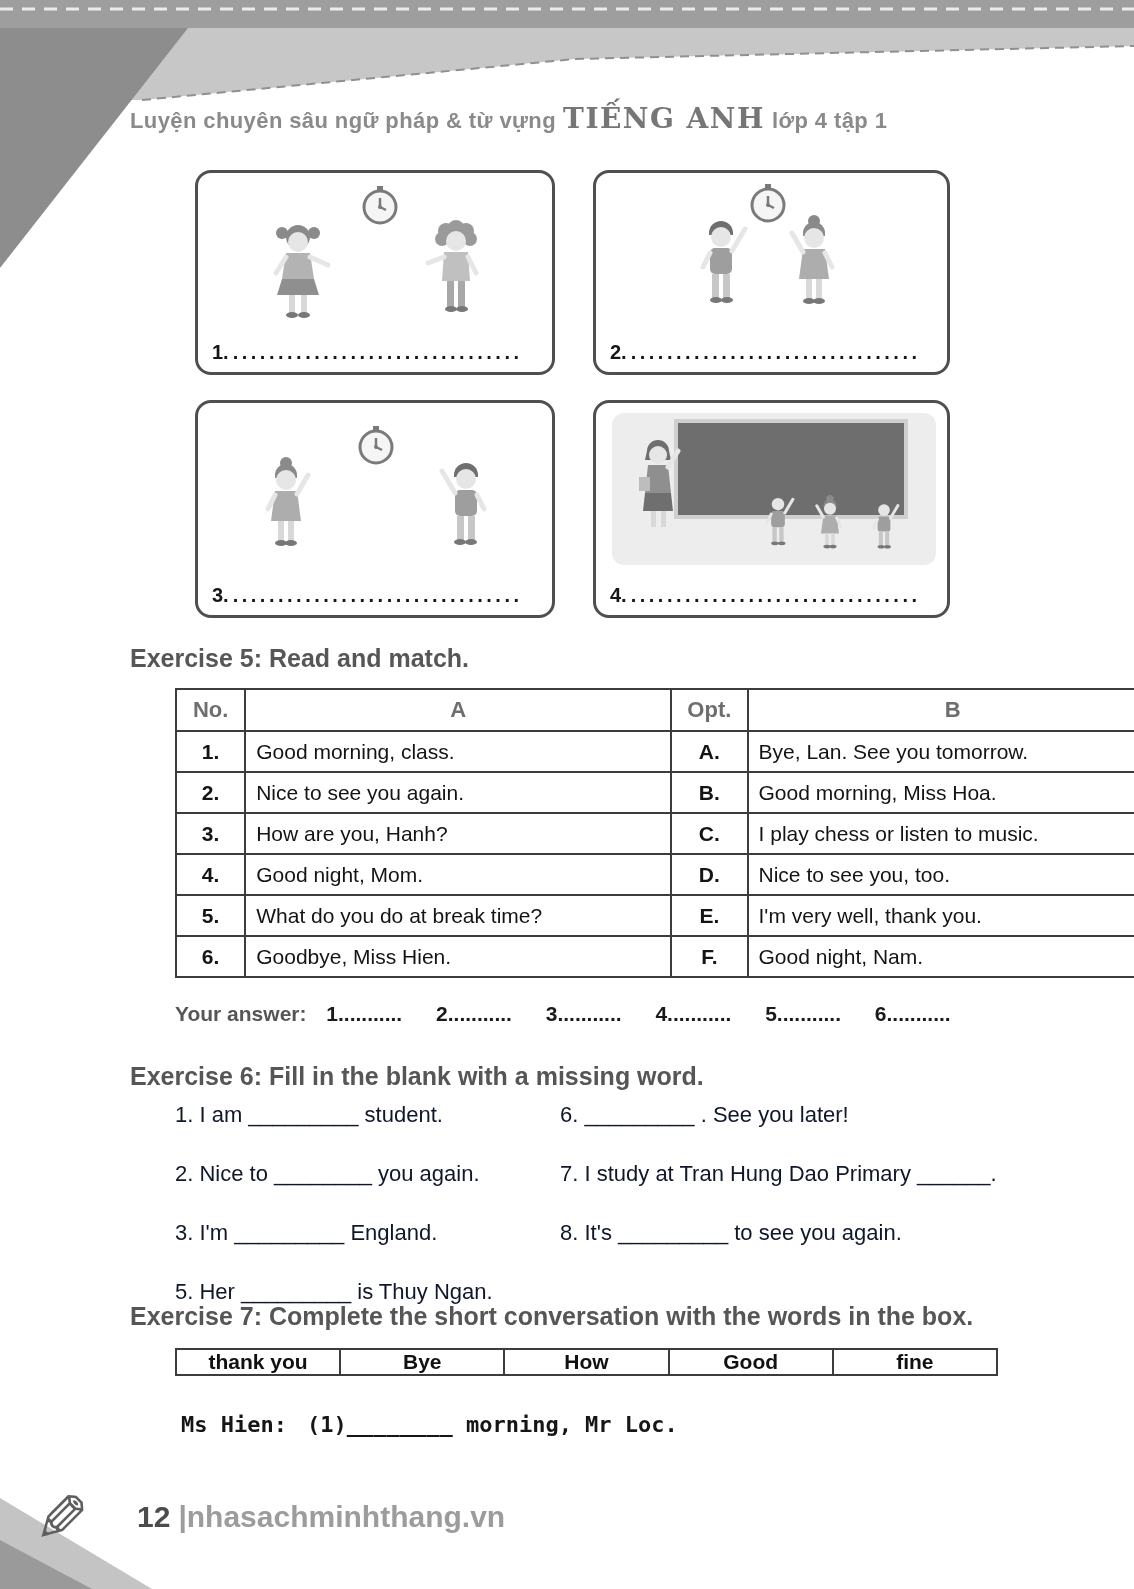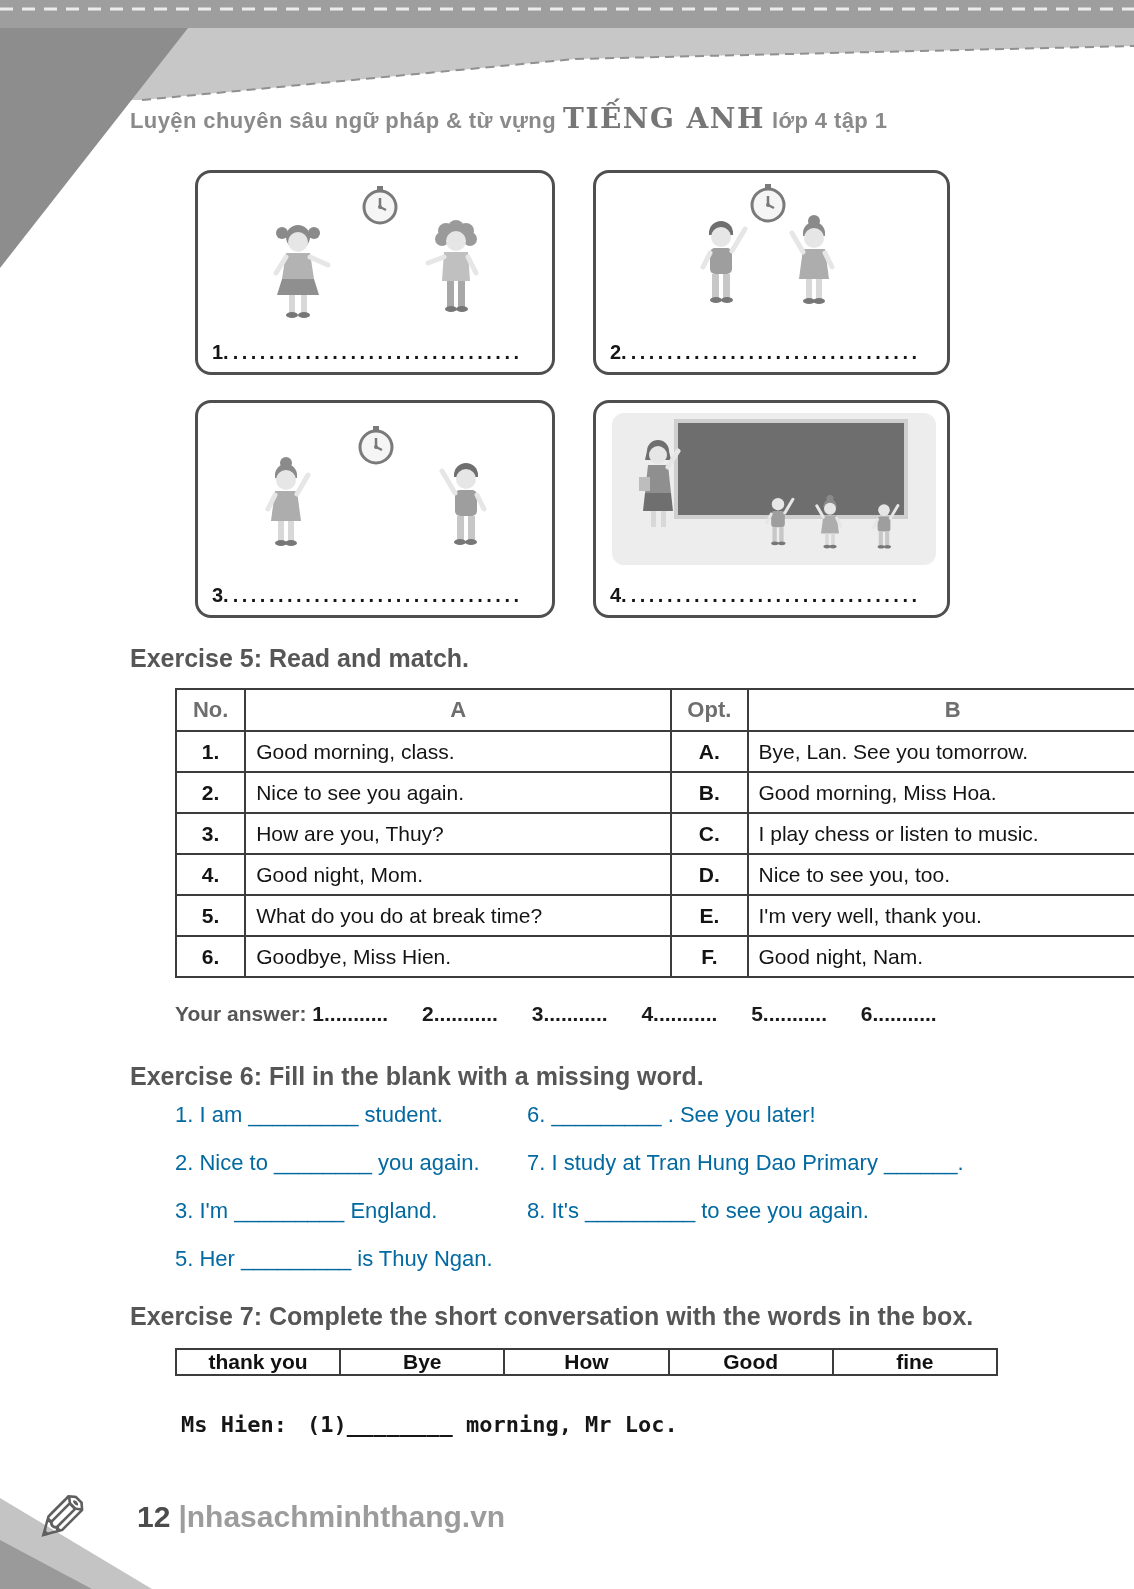--- a/index.html
+++ b/index.html
@@ -47,28 +47,28 @@
     border:2px solid #3c3c3c; height:42px; text-align:center;
     font-size:22px; color:#6e6e6e; font-weight:bold;
   }
   .match-table td { border:2px solid #3c3c3c; height:41px; padding:0 10px; }
   .c-center { text-align:center; font-weight:bold; }
 
   .your-answer {
     position:absolute; left:175px; top:1002px; white-space:nowrap;
     font-size:21px; color:#1a1a1a; font-weight:600;
   }
-  .your-answer .ya-label { color:#565656; font-weight:bold; }
+  .your-answer .ya-label { color:#565656; font-weight:bold; margin-right:14px; }
   .your-answer .slot { margin-right:28px; }
 
   .fill-grid {
     position:absolute; left:175px; top:1102px; width:835px; height:192px;
     display:grid; grid-auto-flow:column;
     grid-template-rows:repeat(4,1fr); grid-template-columns:352px 1fr;
-    font-size:22px; color:#0369a1; align-items:start;
+    font-size:22px; color:#0f172a; align-items:start;gap:33px;
   }
 
   .word-table {
     position:absolute; left:175px; top:1348px; width:823px;
     border-collapse:collapse; font-size:21px; color:#111; font-weight:bold;
   }
   .word-table td { border:2.5px solid #3c3c3c; height:24px; text-align:center; width:20%; }
 
   .convo {
     position:absolute; left:175px; top:1412px; white-space:nowrap;
@@ -249,21 +249,21 @@
       <td>Bye, Lan. See you tomorrow.</td>
     </tr>
     <tr>
       <td class="c-center">2.</td>
       <td>Nice to see you again.</td>
       <td class="c-center">B.</td>
       <td>Good morning, Miss Hoa.</td>
     </tr>
     <tr>
       <td class="c-center">3.</td>
-      <td>How are you, Thuy?</td>
+      <td>How are you, Hanh?</td>
       <td class="c-center">C.</td>
       <td>I play chess or listen to music.</td>
     </tr>
     <tr>
       <td class="c-center">4.</td>
       <td>Good night, Mom.</td>
       <td class="c-center">D.</td>
       <td>Nice to see you, too.</td>
     </tr>
     <tr>

